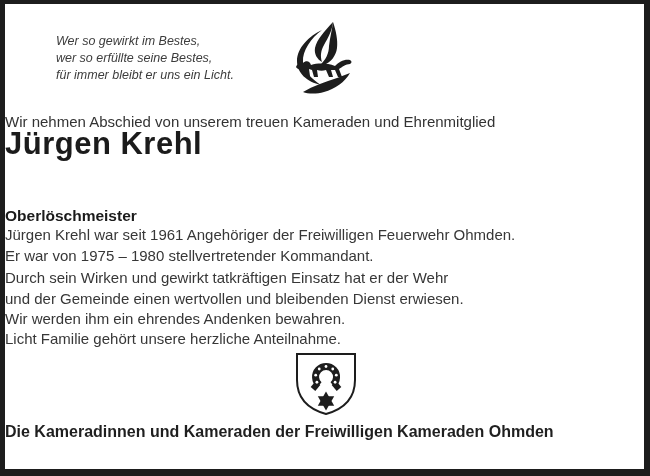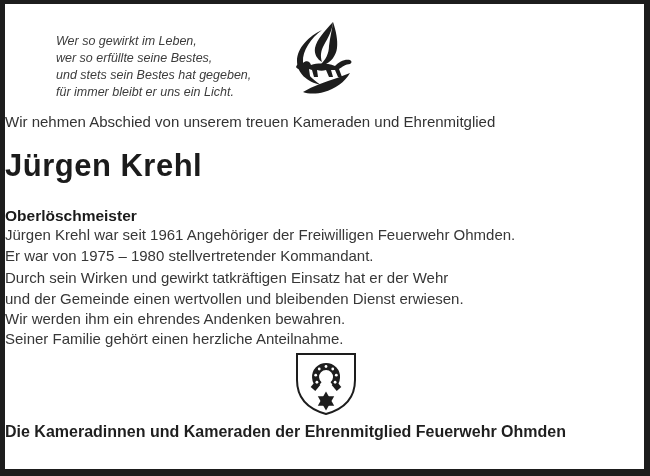--- a/index.html
+++ b/index.html
@@ -51,21 +51,21 @@
     left: 0;
     right: 0;
     text-align: left;
   }
   .intro {
     top: 109px;
     font-size: 15px;
     color: #333333;
   }
   .deceased-name {
-    top: 144px;
+    top: 122px;
     margin: 0;
     font-size: 31px;
     font-weight: bold;
     letter-spacing: 0.5px;
     color: #1b1b1b;
   }
   .deceased-rank {
     top: 180px;
     font-size: 15.5px;
     font-weight: bold;
@@ -88,23 +88,22 @@
     font-weight: bold;
     color: #1f1f1f;
   }
 </style>
 </head>
 <body>
 
 <div class="sheet">
 
   <div class="verse">
-    <div>Wer so gewirkt im Leben,</div>
+    <div>Wer so gewirkt im Bestes,</div>
     <div>wer so erfüllte seine Bestes,</div>
-    <div>und stets sein Bestes hat gegeben,</div>
     <div>für immer bleibt er uns ein Licht.</div>
   </div>
 
   <div class="flame-emblem">
     <svg width="66" height="76" viewBox="0 0 66 76" xmlns="http://www.w3.org/2000/svg" aria-hidden="true">
       <g fill="currentColor" stroke="none">
 
         <path d="M42,0 C33,10 26,17 24,26 C23,32 26,37 31,40 C29,34 30,28 33,23 C37,16 41,9 42,0 Z"></path>
 
         <path d="M42,0 C45,9 47,18 46,26 C45,34 40,40 33,43 L28,44 C35,38 38,31 38,24 C39,15 41,8 42,0 Z"></path>
@@ -132,21 +131,21 @@
   <div class="centerline para p2">
     <div>Durch sein Wirken und gewirkt tatkräftigen Einsatz hat er der Wehr</div>
     <div>und der Gemeinde einen wertvollen und bleibenden Dienst erwiesen.</div>
   </div>
 
   <div class="centerline para p3">
     <div>Wir werden ihm ein ehrendes Andenken bewahren.</div>
   </div>
 
   <div class="centerline para p4">
-    <div>Seiner Familie gehört einen herzliche Anteilnahme.</div>
+    <div>Licht Familie gehört unsere herzliche Anteilnahme.</div>
   </div>
 
   <div class="crest-emblem">
     <svg width="66" height="64" viewBox="0 0 66 64" xmlns="http://www.w3.org/2000/svg" aria-hidden="true">
 
       <path d="M4,2 L62,2 L62,28 C62,46 51,57 33,62 C15,57 4,46 4,28 Z" fill="#ffffff" stroke="currentColor" stroke-width="2"></path>
 
       <path d="M26.3,33 A10.5,10.5 0 1 1 39.8,33" fill="none" stroke="currentColor" stroke-width="7"></path>
       <path d="M25,31 L20,37" fill="none" stroke="currentColor" stroke-width="6" stroke-linecap="butt"></path>
       <path d="M41,31 L46,37" fill="none" stroke="currentColor" stroke-width="6" stroke-linecap="butt"></path>
@@ -161,15 +160,15 @@
         <circle cx="23.9" cy="30.25" r="1.4"></circle>
       </g>
 
       <g fill="currentColor">
         <polygon points="33,39.5 41.2,53.75 24.8,53.75"></polygon>
         <polygon points="33,58.5 41.2,44.25 24.8,44.25"></polygon>
       </g>
     </svg>
   </div>
 
-  <div class="centerline signature">Die Kameradinnen und Kameraden der Ehrenmitglied Feuerwehr Ohmden</div>
+  <div class="centerline signature">Die Kameradinnen und Kameraden der Freiwilligen Kameraden Ohmden</div>
 
 </div>
 
 </body></html>

